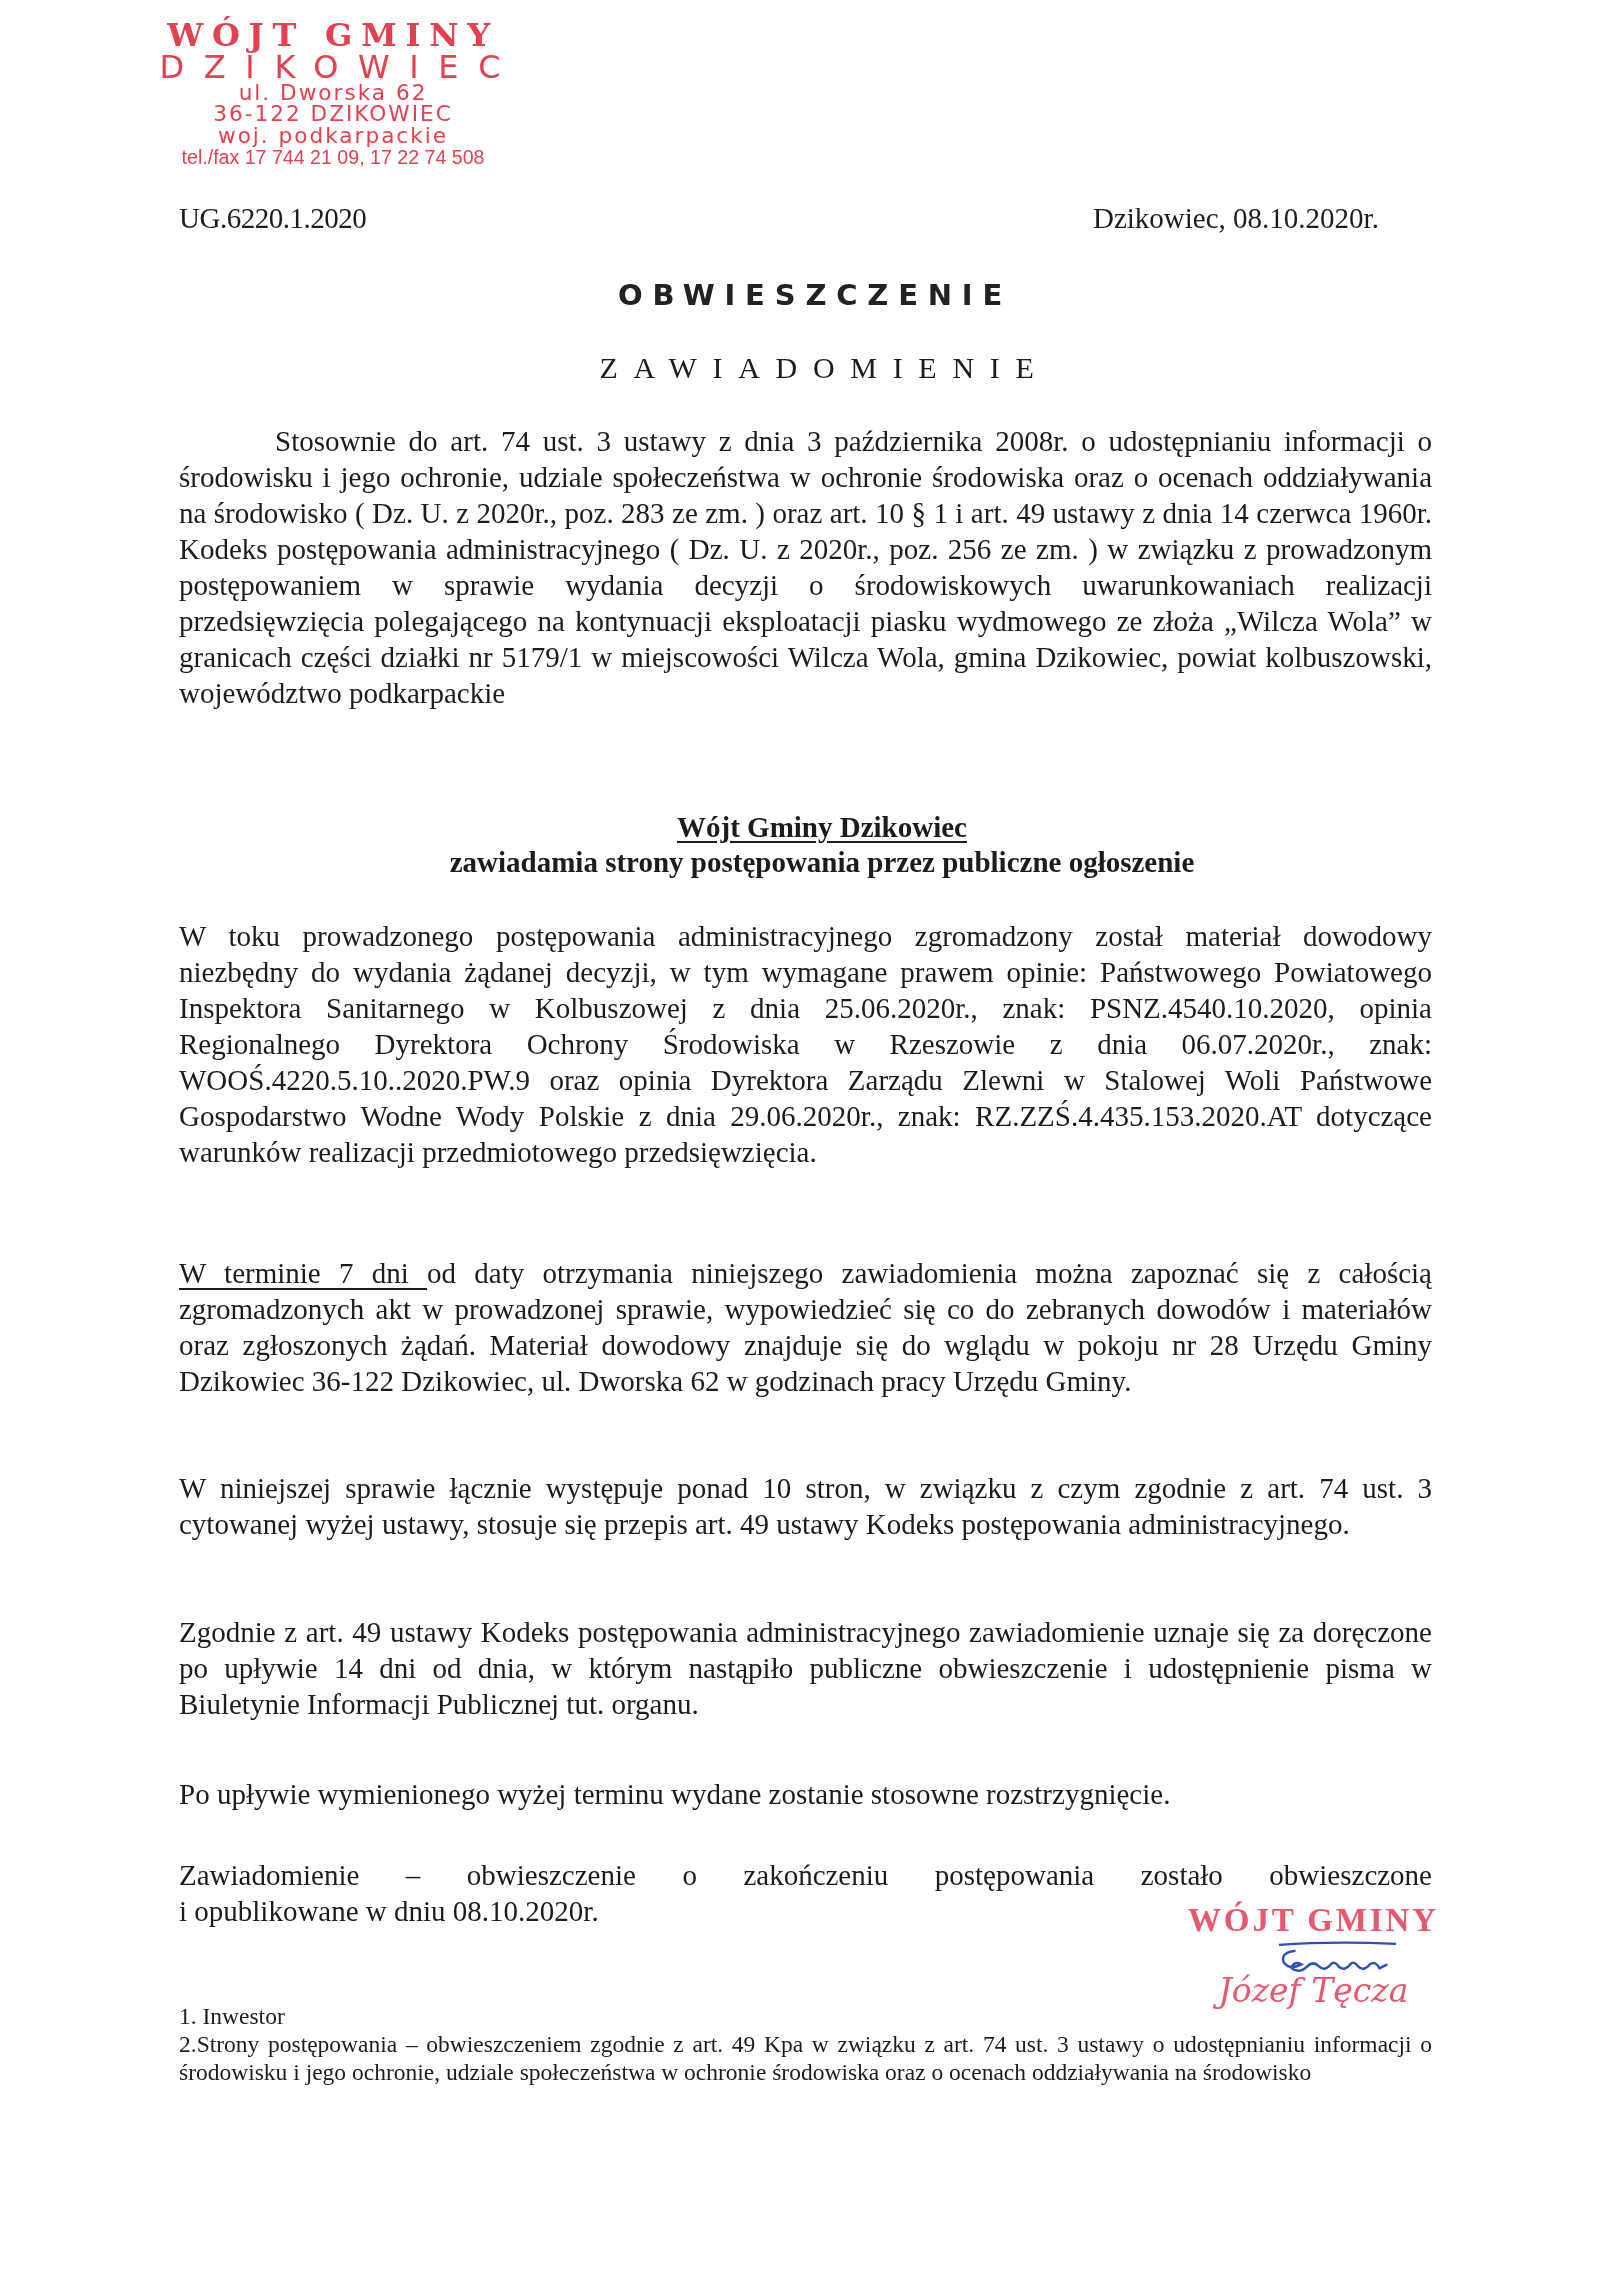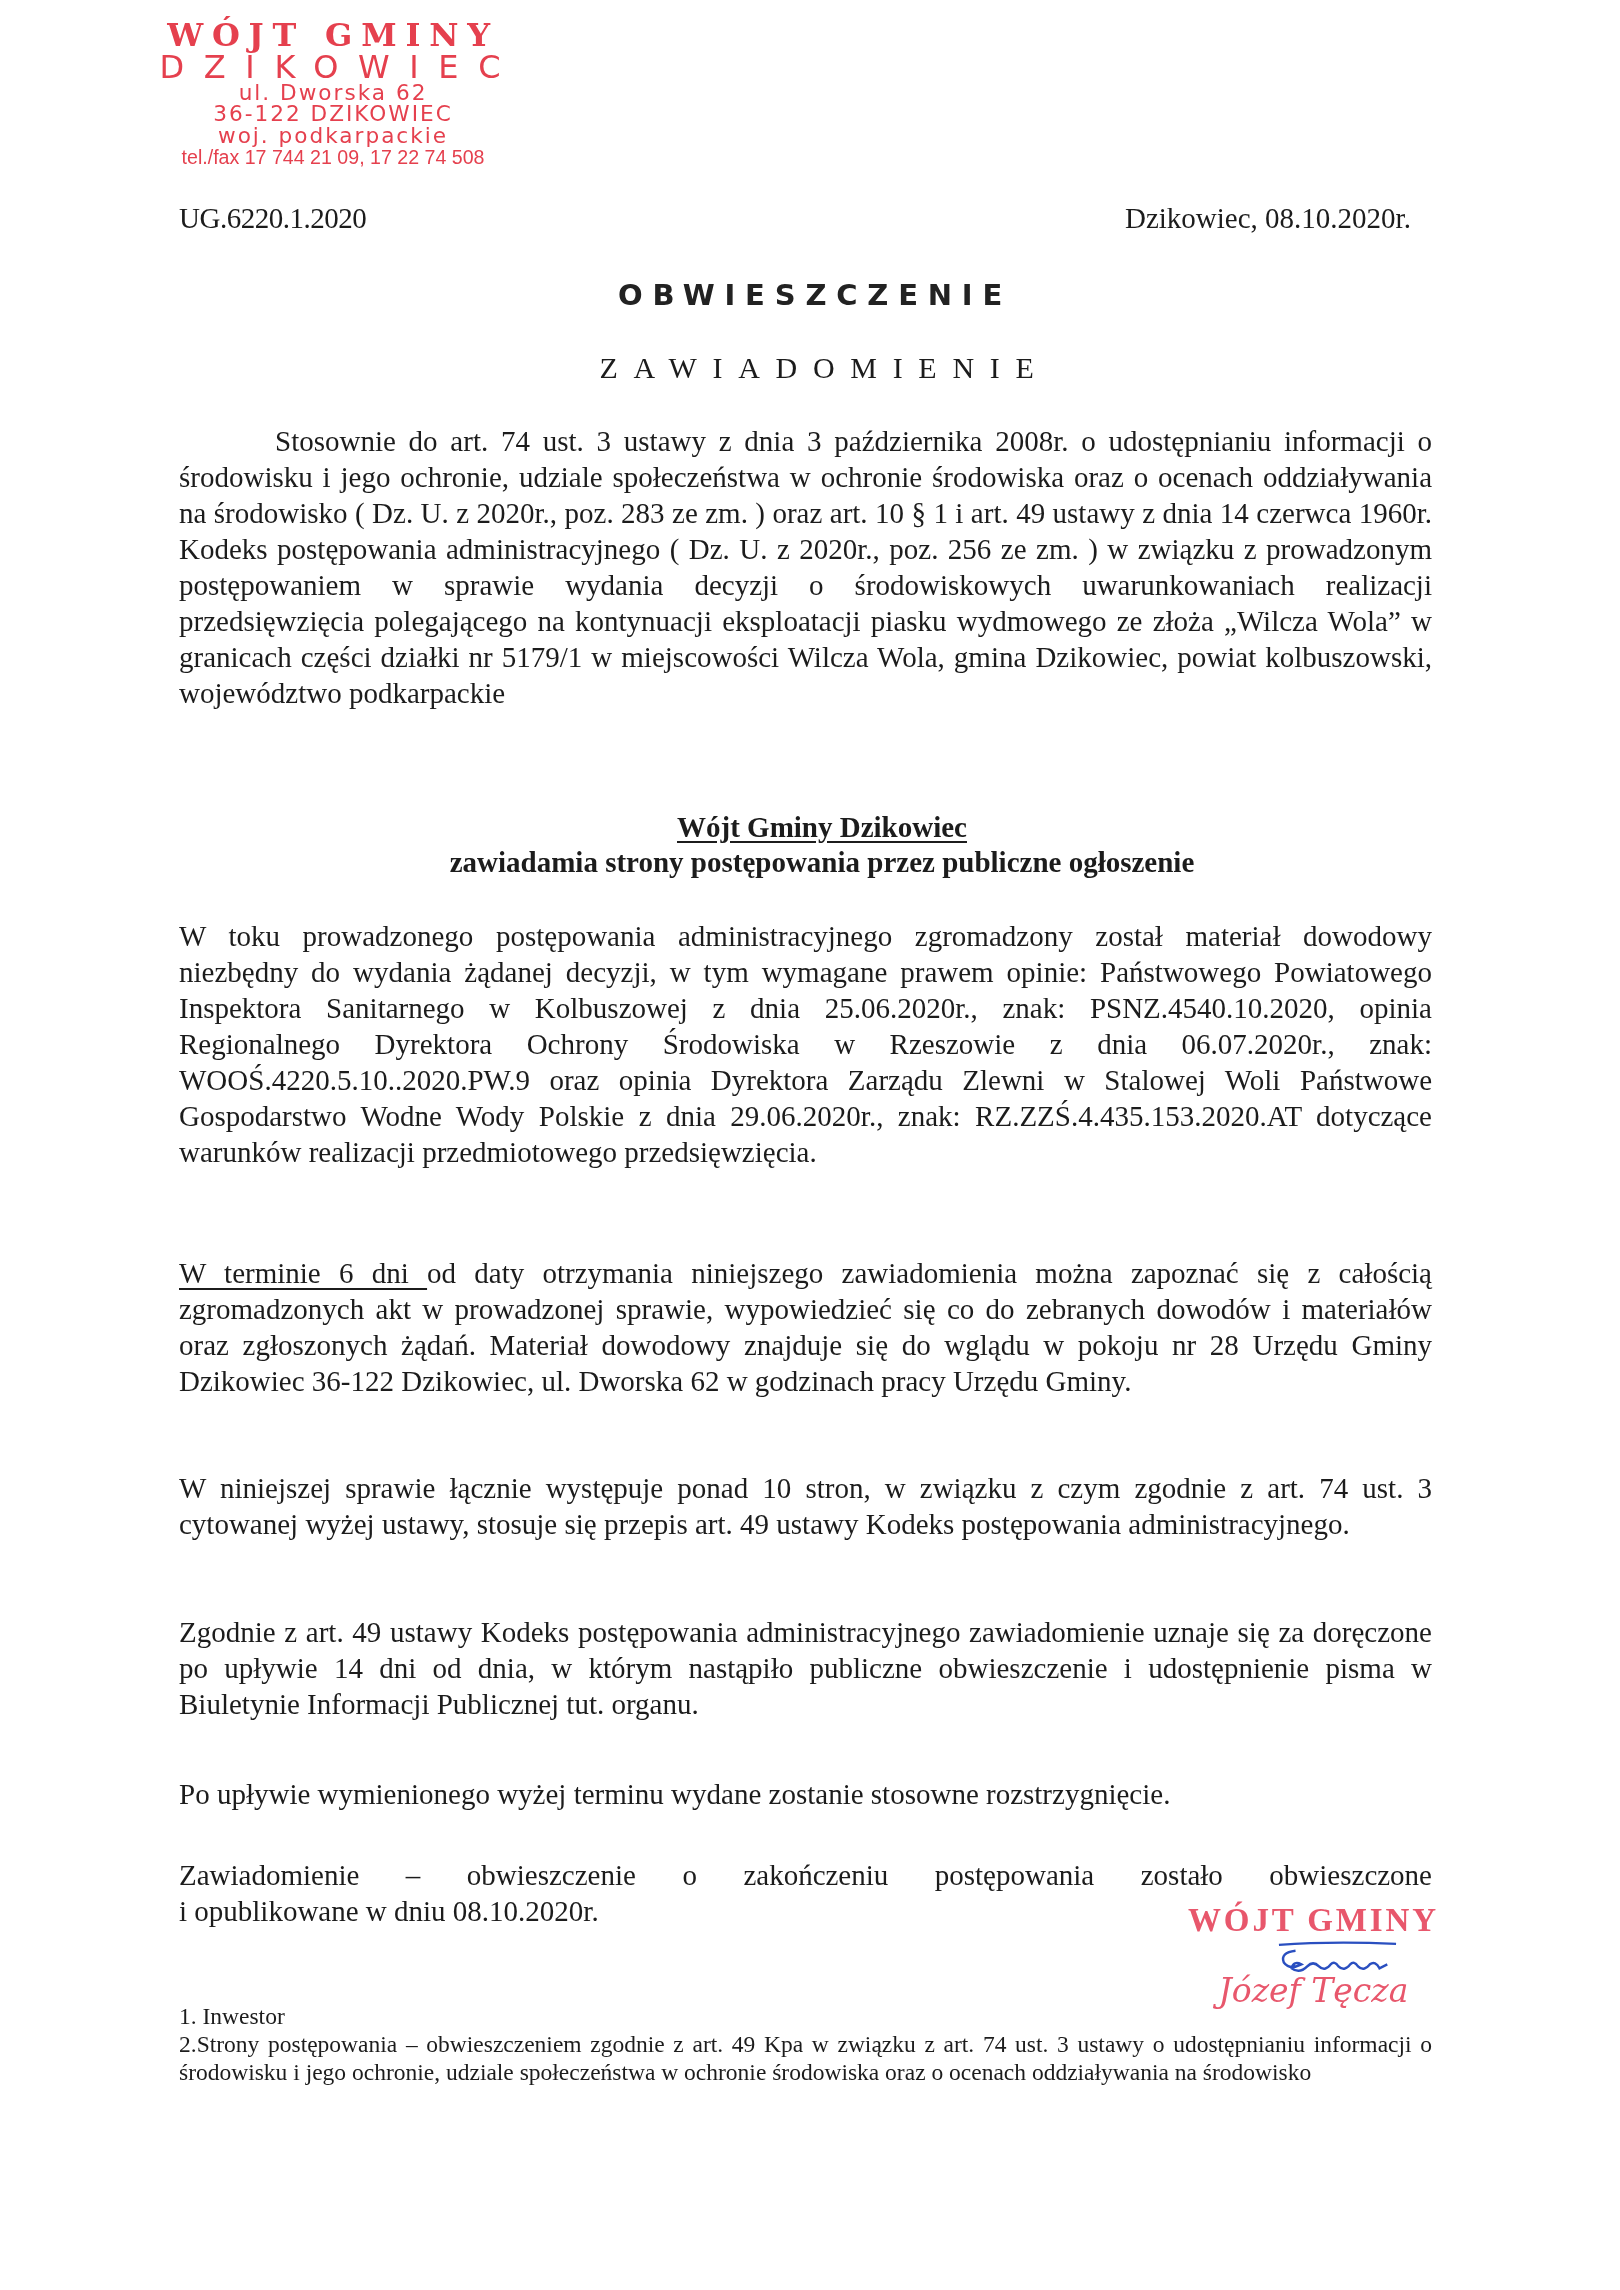--- a/index.html
+++ b/index.html
@@ -8,21 +8,21 @@
   .abs { position: absolute; }
 
   
   .stamp-head { left: 127px; top: 17.6px; width: 412px; text-align: center; color: #e5404e; }
   .stamp-head .l1 { font-family: "DejaVu Serif", serif; font-weight: bold; font-size: 32px; letter-spacing: 8.8px; line-height: 35px; white-space: nowrap; }
   .stamp-head .l2 { font-family: "DejaVu Sans", sans-serif; font-size: 32px; letter-spacing: 19.6px; line-height: 29px; white-space: nowrap; padding-left: 13.7px; }
   .stamp-head .l3, .stamp-head .l4, .stamp-head .l5 { font-family: "DejaVu Sans", sans-serif; font-size: 21.6px; line-height: 21.6px; letter-spacing: 2px; white-space: nowrap; }
   .stamp-head .l6 { font-family: "Liberation Sans", sans-serif; font-size: 19.6px; line-height: 23.5px; white-space: nowrap; }
 
   .ref { left: 179px; top: 202px; font-size: 29px; letter-spacing: -0.5px; }
-  .date { left: 1093px; top: 202px; font-size: 29px; margin-left: 32px; }
+  .date { left: 1093px; top: 202px; font-size: 29px; }
 
   .title1 { left: 0; width: 1620px; top: 278px; text-align: center; font-family: "DejaVu Sans", sans-serif; font-weight: bold;
             font-size: 29px; letter-spacing: 9.8px; color: #222; padding-left: 10px; box-sizing: border-box; }
   .title2 { left: 0; width: 1620px; top: 351px; text-align: center; font-size: 30px; letter-spacing: 15.7px; padding-left: 29px; box-sizing: border-box; }
 
   .body-block { left: 179px; width: 1253px; font-size: 29px; line-height: 36px; text-align: justify; }
   .body-block p { margin: 0; }
   .indent { text-indent: 96px; }
 
   .center-title { left: 0; width: 1620px; text-align: center; font-weight: bold; font-size: 29px; line-height: 35px; padding-left: 12px; }
@@ -64,21 +64,21 @@
 <div class="abs center-title" style="top:810px;">
   <span class="u">Wójt Gminy Dzikowiec</span>
 </div>
 <div class="abs center-title" style="top:845px;">zawiadamia strony postępowania przez publiczne ogłoszenie</div>
 
 <div class="abs body-block" style="top:918px;">
   <p>W toku prowadzonego postępowania administracyjnego zgromadzony został materiał dowodowy niezbędny do wydania żądanej decyzji, w tym wymagane prawem opinie: Państwowego Powiatowego Inspektora Sanitarnego w Kolbuszowej z dnia 25.06.2020r., znak: PSNZ.4540.10.2020, opinia Regionalnego Dyrektora Ochrony Środowiska w Rzeszowie z dnia 06.07.2020r., znak: WOOŚ.4220.5.10..2020.PW.9 oraz opinia Dyrektora Zarządu Zlewni w Stalowej Woli Państwowe Gospodarstwo Wodne Wody Polskie z dnia 29.06.2020r., znak: RZ.ZZŚ.4.435.153.2020.AT dotyczące warunków realizacji przedmiotowego przedsięwzięcia.</p>
 </div>
 
 <div class="abs body-block" style="top:1255px;">
-  <p><span class="ul">W terminie 6 dni </span><span>od daty otrzymania niniejszego zawiadomienia można zapoznać się z całością zgromadzonych akt w prowadzonej sprawie, wypowiedzieć się co do zebranych dowodów i materiałów oraz zgłoszonych żądań. Materiał dowodowy znajduje się do wglądu w pokoju nr 28 Urzędu Gminy Dzikowiec 36-122 Dzikowiec, ul. Dworska 62 w godzinach pracy Urzędu Gminy.</span></p>
+  <p><span class="ul">W terminie 7 dni </span><span>od daty otrzymania niniejszego zawiadomienia można zapoznać się z całością zgromadzonych akt w prowadzonej sprawie, wypowiedzieć się co do zebranych dowodów i materiałów oraz zgłoszonych żądań. Materiał dowodowy znajduje się do wglądu w pokoju nr 28 Urzędu Gminy Dzikowiec 36-122 Dzikowiec, ul. Dworska 62 w godzinach pracy Urzędu Gminy.</span></p>
 </div>
 
 <div class="abs body-block" style="top:1470px;">
   <p>W niniejszej sprawie łącznie występuje ponad 10 stron, w związku z czym zgodnie z art. 74 ust. 3 cytowanej wyżej ustawy, stosuje się przepis art. 49 ustawy Kodeks postępowania administracyjnego.</p>
 </div>
 
 <div class="abs body-block" style="top:1614px;">
   <p>Zgodnie z art. 49 ustawy Kodeks postępowania administracyjnego zawiadomienie uznaje się za doręczone po upływie 14 dni od dnia, w którym nastąpiło publiczne obwieszczenie i udostępnienie pisma w Biuletynie Informacji Publicznej tut. organu.</p>
 </div>
 

